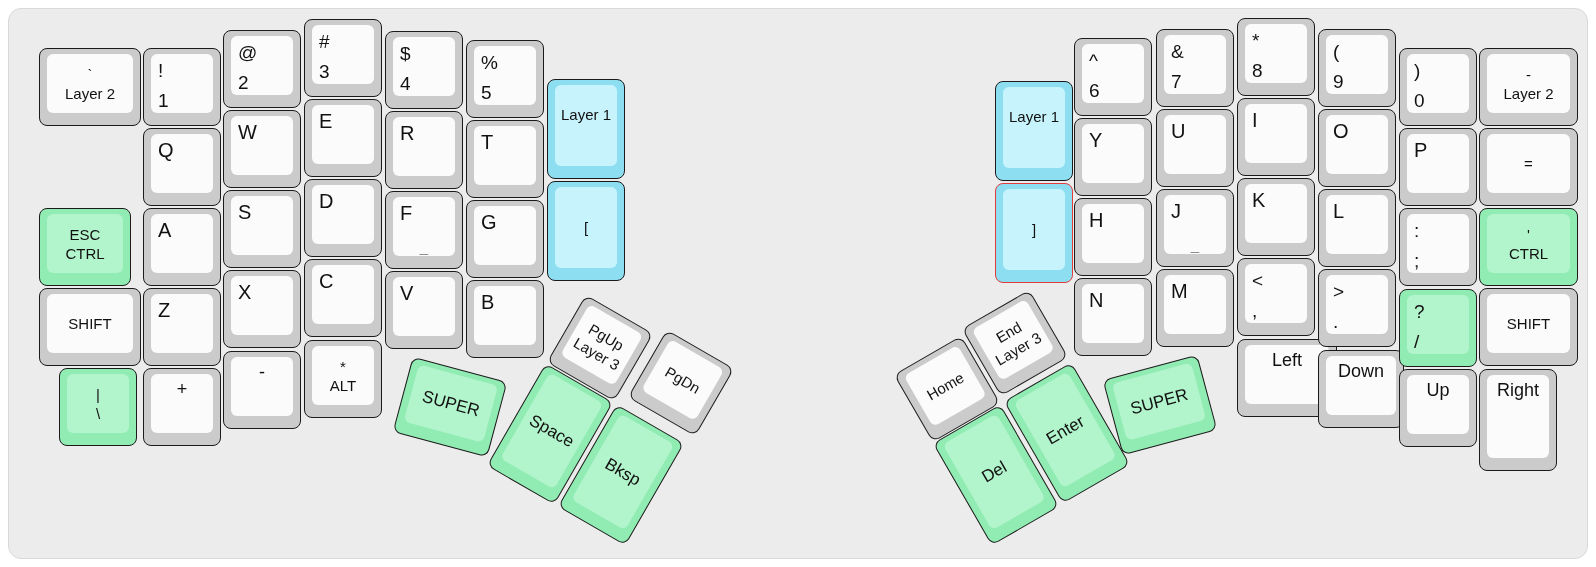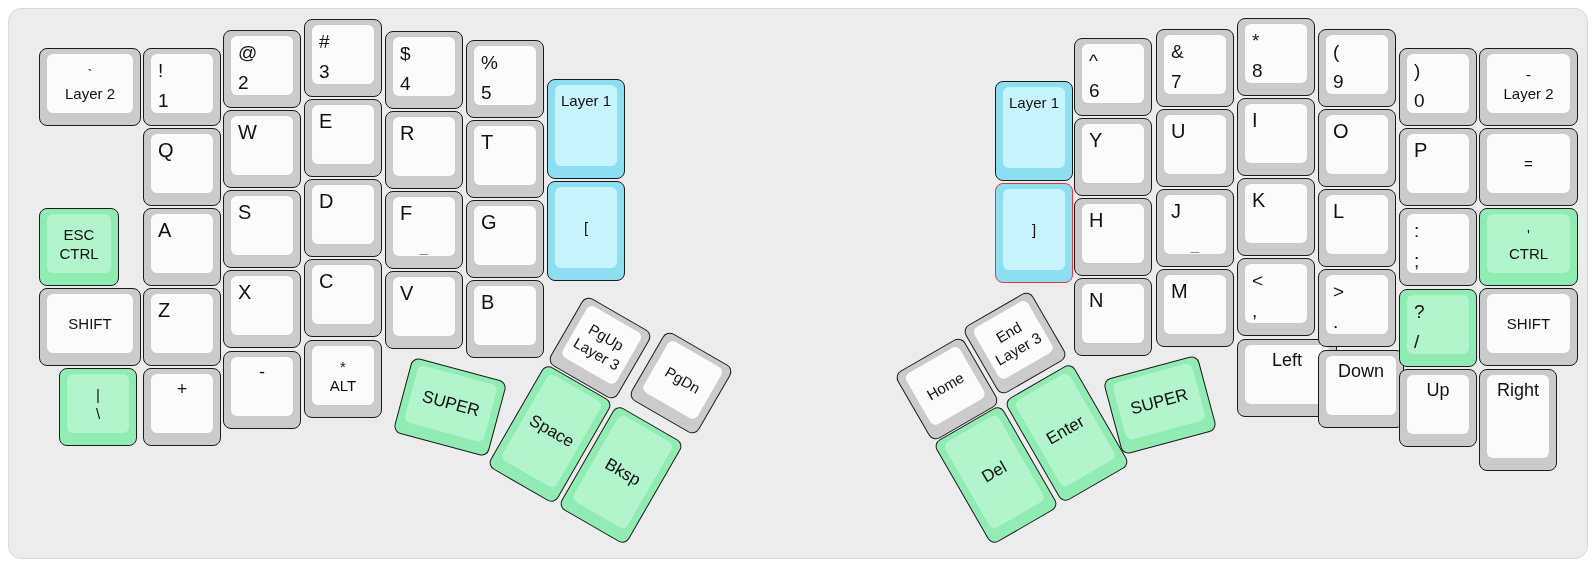--- a/index.html
+++ b/index.html
@@ -41,38 +41,38 @@
   
   .v-center .cap{display:flex;flex-direction:column;align-items:center;justify-content:center;text-align:center;}
   .v-center .legend{font-size:15px;line-height:19px;}
   
   .v-thumb .cap{display:flex;flex-direction:column;align-items:center;justify-content:center;text-align:center;}
   .v-thumb .legend{font-size:17px;line-height:21px;}
   
   .v-top .cap{text-align:center;padding-top:4px;}
   .v-top .legend{font-size:18px;line-height:22px;}
   
-  .v-layer1 .cap{text-align:center;padding-top:6px;}
+  .v-layer1 .cap{text-align:center;padding-top:20px;}
   .v-layer1 .legend{font-size:15px;line-height:19px;}
   .homing{
     position:absolute;left:0;right:0;bottom:3px;text-align:center;
     font-size:15px;line-height:12px;color:var(--homing,#888);
   }
 </style>
 </head>
 <body>
 
 <div class="panel">
     <div class="key white v-center" style="left: 30px; top: 39px; width: 102px; height: 78px;">
       <div class="cap">
         <span class="legend">`</span>
         <span class="legend">Layer 2</span>
       </div>
     </div>
-    <div class="key green v-center" style="left: 30px; top: 199px; width: 80px; height: 78px;">
+    <div class="key green v-center" style="left: 30px; top: 199px; width: 92px; height: 78px;">
       <div class="cap">
         <span class="legend">ESC</span>
         <span class="legend">CTRL</span>
       </div>
     </div>
     <div class="key white v-center" style="left: 30px; top: 279px; width: 102px; height: 78px;">
       <div class="cap">
         <span class="legend">SHIFT</span>
       </div>
     </div>

